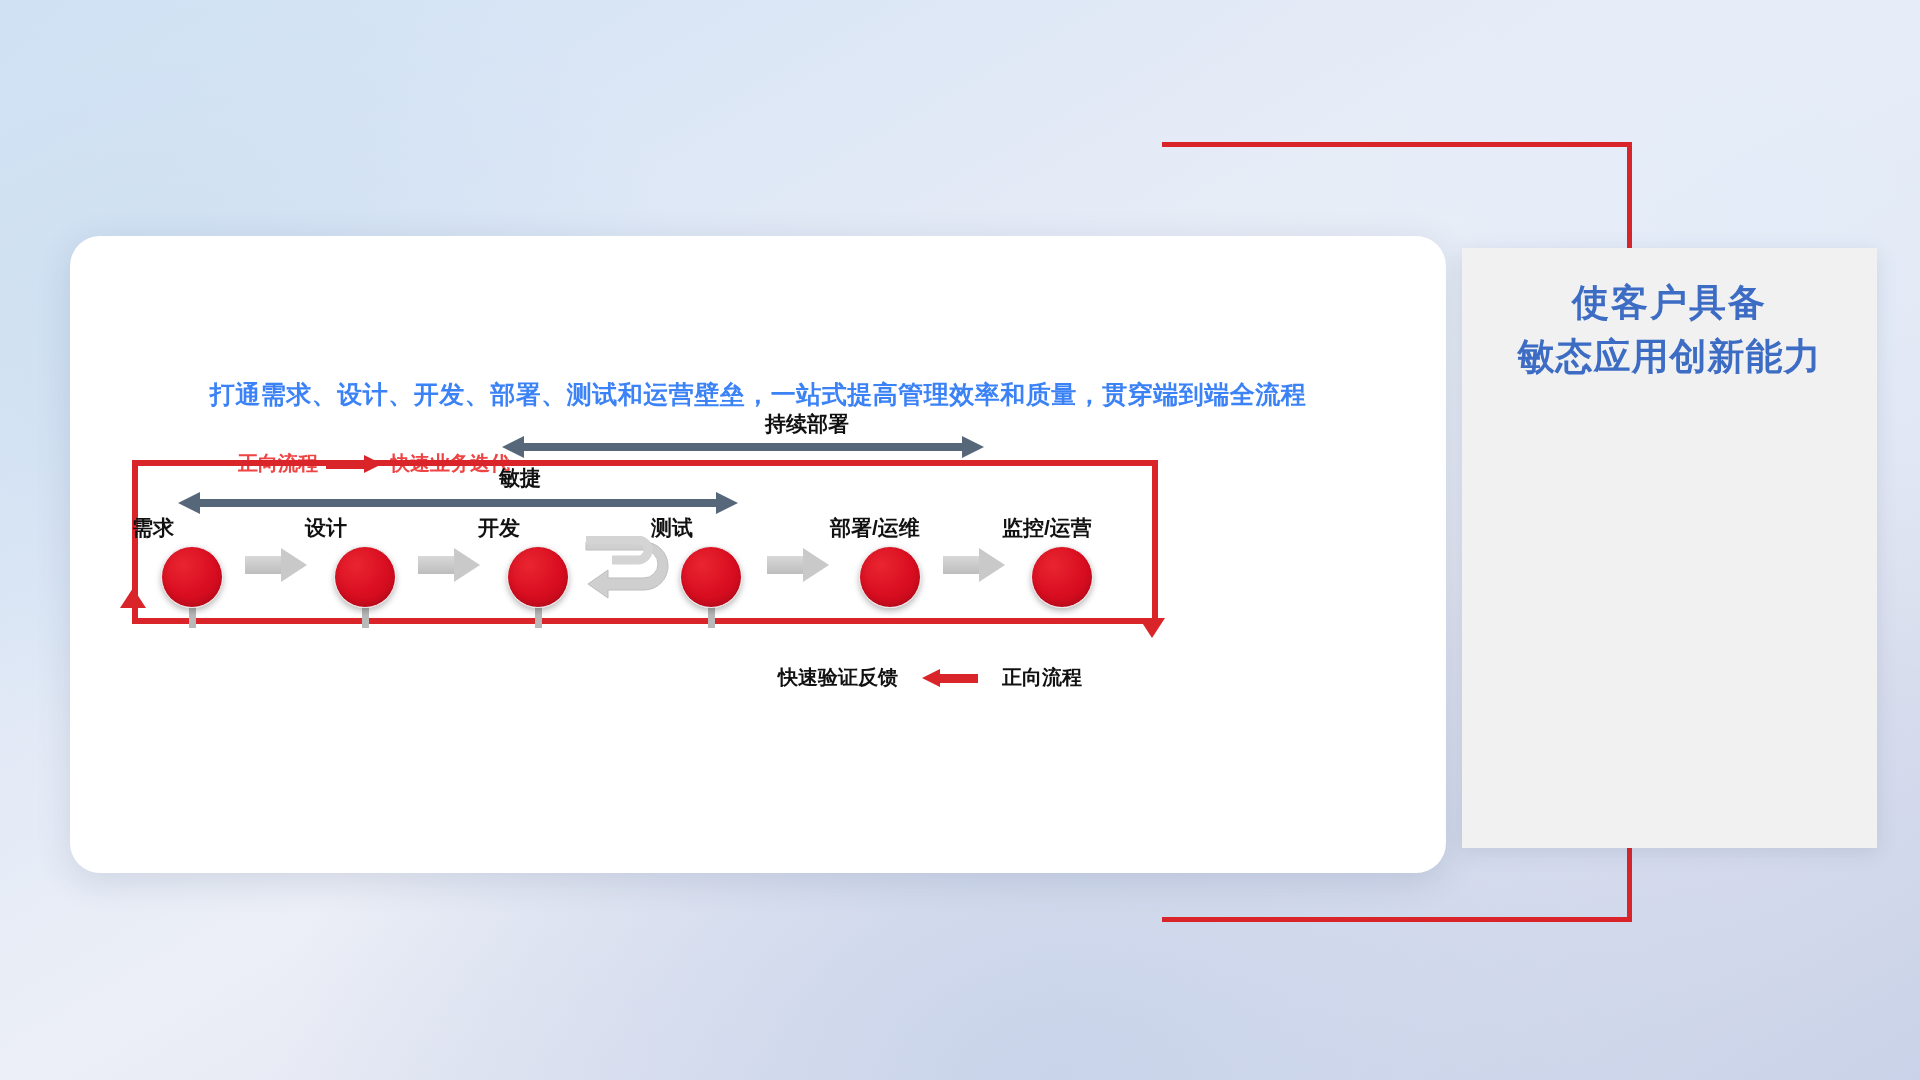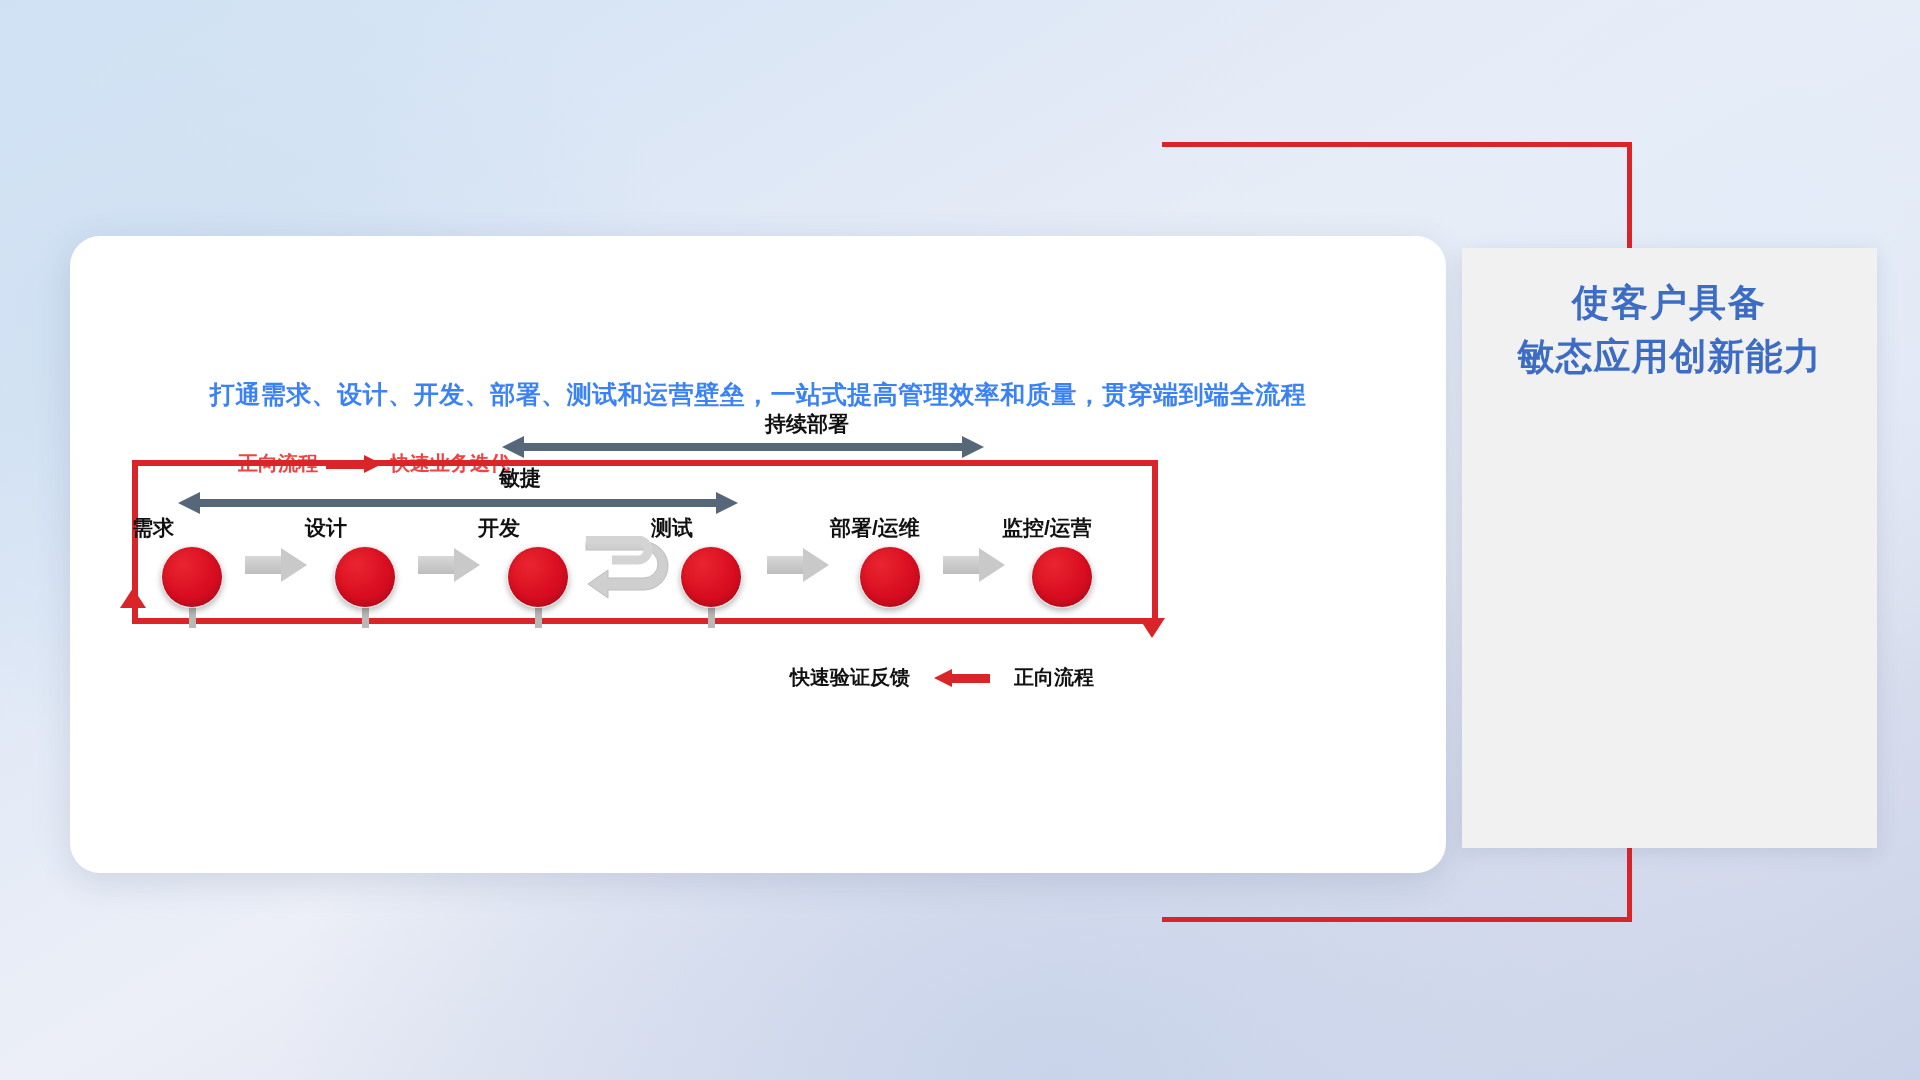--- a/index.html
+++ b/index.html
@@ -226,21 +226,20 @@
   
   .uturn { position: absolute; z-index: 5; }
 
   
   .legend-feedback {
     position: absolute;
     left: 708px; top: 428px;
     display: flex; align-items: center; gap: 24px;
     font-size: 20px; font-weight: bold; color: #111;
     z-index: 6;
-    margin-left: 12px;
   }
   .legend-feedback .redarrow-l {
     width: 56px; height: 18px; position: relative;
   }
   .legend-feedback .redarrow-l::before {
     content: ""; position: absolute; right: 0; top: 5px;
     width: 38px; height: 9px; background: #d9242a;
   }
   .legend-feedback .redarrow-l::after {
     content: ""; position: absolute; left: 0; top: 0;

